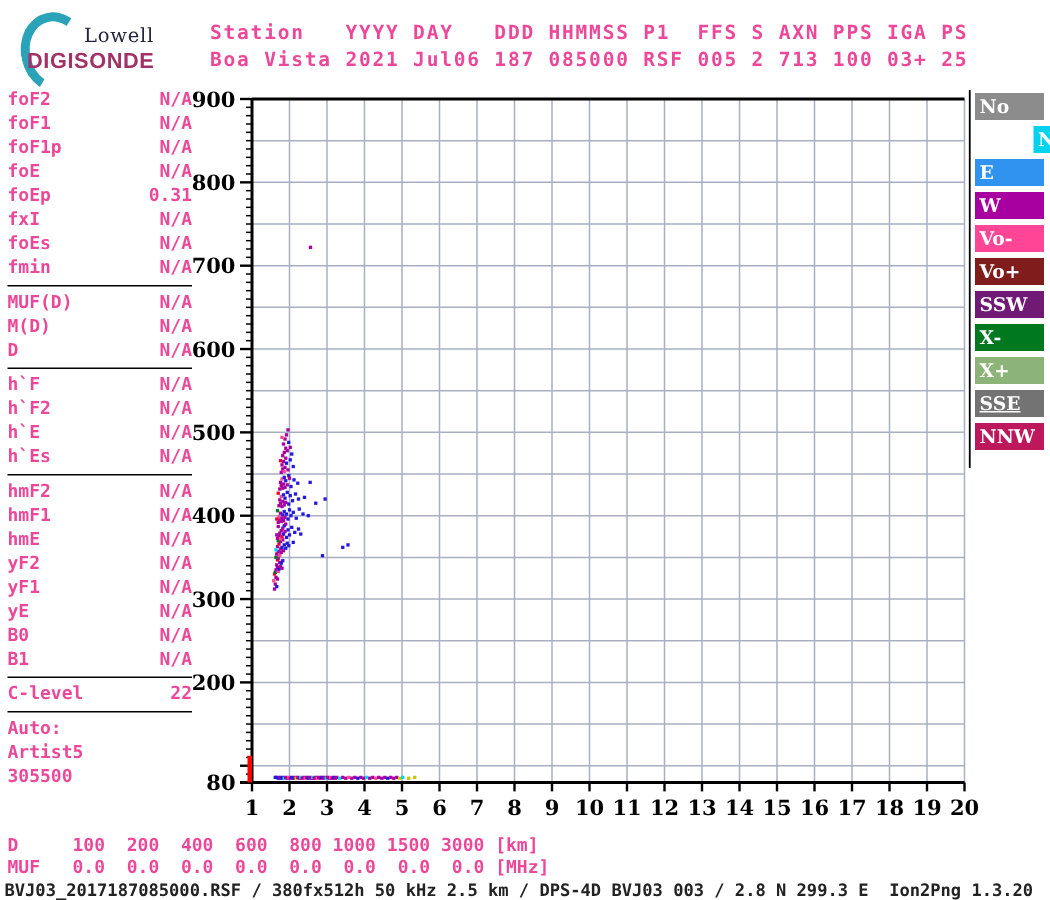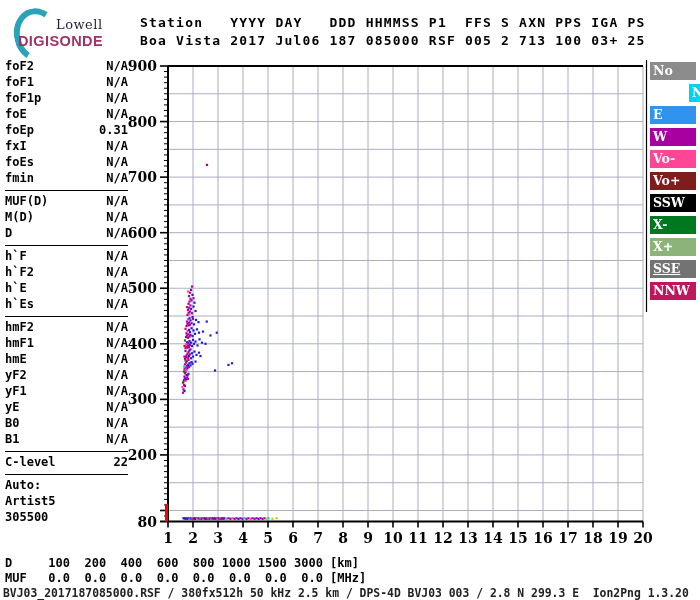--- a/index.html
+++ b/index.html
@@ -1,18 +1,18 @@
 <!DOCTYPE html>
 <html><head>
 <meta charset="utf-8">
 <style>
   html,body{margin:0;padding:0;background:#fff;}
   #screen{position:relative;width:700px;height:600px;background:#ffffff;overflow:hidden;
           font-family:"DejaVu Sans Mono",monospace;}
-  .mono{font-family:"DejaVu Sans Mono",monospace;font-weight:bold;color:#000000;white-space:pre;}
+  .mono{font-family:"DejaVu Sans Mono",monospace;font-weight:bold;color:#ec4899;white-space:pre;}
   
   #logo{position:absolute;left:8px;top:6px;width:125px;height:50px;}
   #logo-arc{position:absolute;left:6px;top:2px;width:34px;height:42px;border:6px solid transparent;
             border-left-color:#2AA3B8;border-top-color:#2AA3B8;border-radius:50%;transform:rotate(-14deg);}
   #logo-line1{position:absolute;left:48px;top:11px;font-family:"DejaVu Serif",serif;font-size:13px;
               color:#26243a;letter-spacing:.5px;}
   #logo-line2{position:absolute;left:10px;top:27px;font-family:"Liberation Sans",sans-serif;
               font-weight:bold;font-size:14.5px;color:#A03268;letter-spacing:.4px;}
   
   #header{position:absolute;left:140px;top:14px;font-size:13px;line-height:18px;letter-spacing:1.2px;}
@@ -41,21 +41,21 @@
 <div id="screen">
 
   <div id="logo">
     <div id="logo-arc"></div>
     <div id="logo-line1">Lowell</div>
     <div id="logo-line2">DIGISONDE</div>
   </div>
 
   <div id="header">
     <div class="mono">Station   YYYY DAY   DDD HHMMSS P1  FFS S AXN PPS IGA PS</div>
-    <div class="mono">Boa Vista 2017 Jul06 187 085000 RSF 005 2 713 100 03+ 25</div>
+    <div class="mono">Boa Vista 2021 Jul06 187 085000 RSF 005 2 713 100 03+ 25</div>
   </div>
 
   <div id="params">
       <div class="param-row mono"><span>foF2</span><span>N/A</span></div>
       <div class="param-row mono"><span>foF1</span><span>N/A</span></div>
       <div class="param-row mono"><span>foF1p</span><span>N/A</span></div>
       <div class="param-row mono"><span>foE</span><span>N/A</span></div>
       <div class="param-row mono"><span>foEp</span><span>0.31</span></div>
       <div class="param-row mono"><span>fxI</span><span>N/A</span></div>
       <div class="param-row mono"><span>foEs</span><span>N/A</span></div>
@@ -471,21 +471,21 @@
       <rect x="275.4" y="517.1663414634146" width="2.2" height="2.2" fill="#C8C800"></rect>
     </svg>
 
   <div id="legend">
       <div class="legend-item" style="background: rgb(140, 140, 140);">No Val</div>
       <div class="legend-item" style="background: rgb(0, 210, 240); margin-left: 39px;">NNE</div>
       <div class="legend-item" style="background: rgb(48, 147, 240);">E</div>
       <div class="legend-item" style="background: rgb(168, 0, 160);">W</div>
       <div class="legend-item" style="background: rgb(255, 70, 150);">Vo-</div>
       <div class="legend-item" style="background: #7f1d1d;">Vo+</div>
-      <div class="legend-item" style="background: #000000;">SSW</div>
+      <div class="legend-item" style="background: #701a75;">SSW</div>
       <div class="legend-item" style="background: rgb(0, 120, 32);">X-</div>
       <div class="legend-item" style="background: rgb(140, 180, 120);">X+</div>
       <div class="legend-item" style="background: #737373; text-decoration: underline;">SSE</div>
       <div class="legend-item" style="background: #be185d;">NNW</div>
     </div>
 
   <div id="d-row" class="mono">D     100  200  400  600  800 1000 1500 3000 [km]</div>
   <div id="muf-row" class="mono">MUF   0.0  0.0  0.0  0.0  0.0  0.0  0.0  0.0 [MHz]</div>
   <div id="status-line" class="mono">BVJ03_2017187085000.RSF / 380fx512h 50 kHz 2.5 km / DPS-4D BVJ03 003 / 2.8 N 299.3 E  Ion2Png 1.3.20</div>
 

